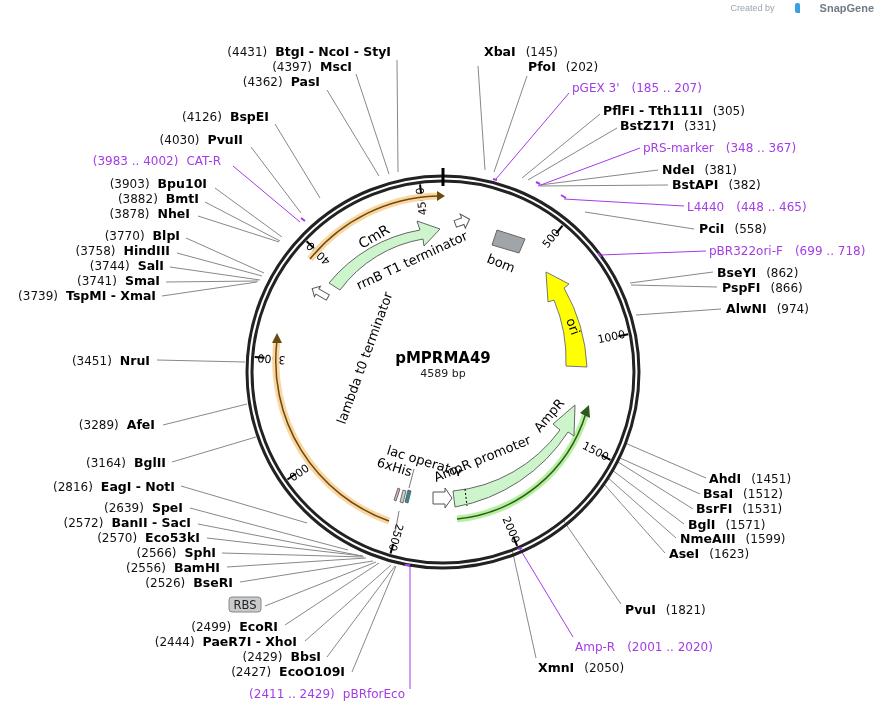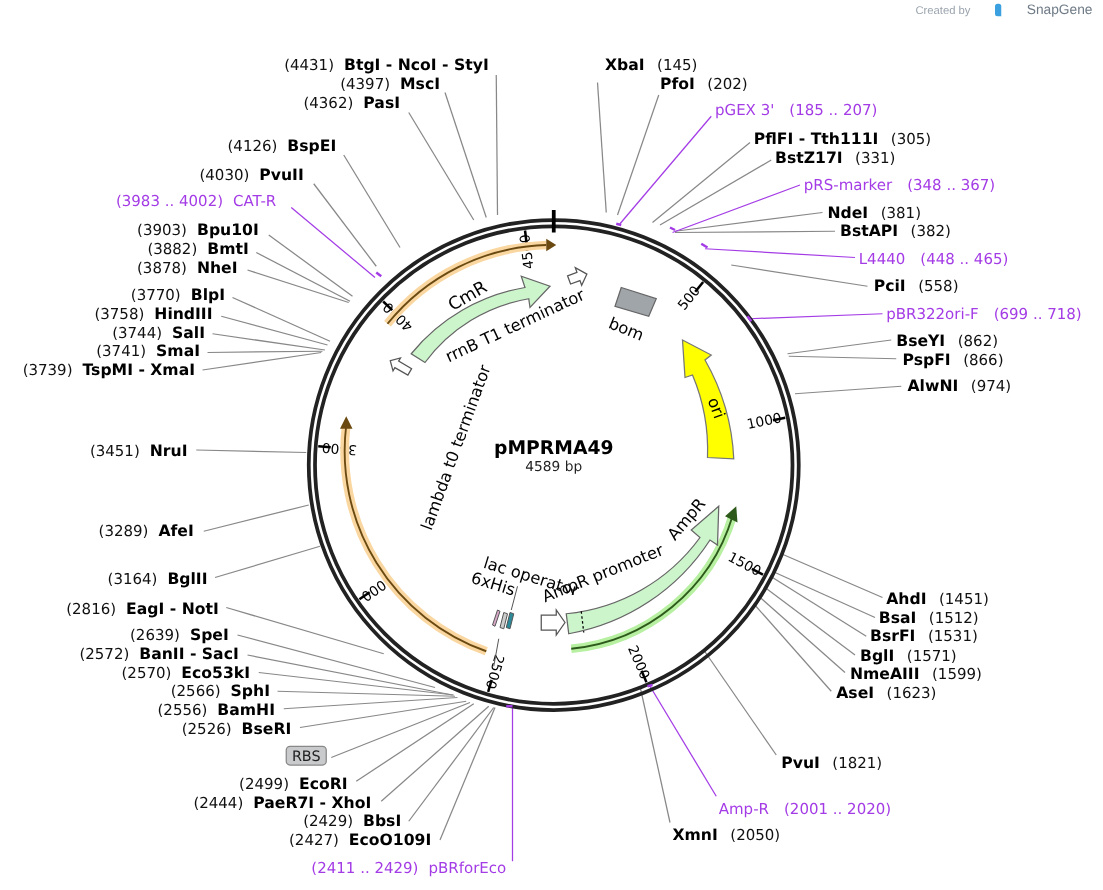--- a/index.html
+++ b/index.html
@@ -1,21 +1,21 @@
 <!DOCTYPE html>
 <html><head>
 <meta charset="utf-8">
 <style>
   html, body { margin:0; padding:0; background:#ffffff; }
   body { width:882px; height:712px; position:relative; overflow:hidden;
          font-family:"DejaVu Sans", "Liberation Sans", sans-serif; }
   #map { position:absolute; left:0; top:0; width:882px; height:712px; }
   .credit { position:absolute; right:8px; top:2px; font-size:9px; color:#9aa3ad;
             font-family:"Liberation Sans", sans-serif; display:flex; align-items:center; gap:20px; }
-  .credit .brand { font-size:11px; color:#6f7b86; }
+  .credit .brand { font-size:11px; color:#6f7b86;font-weight:bold; }
   .credit .logo { display:inline-block; width:5px; height:10px; background:#3aa0e0; border-radius:2px 2px 0 2px; }
   svg text { font-family:"DejaVu Sans", "Liberation Sans", sans-serif; }
   .enz { font-weight:bold; font-size:12.5px; fill:#000; }
   .pos { font-size:12px; fill:#111; }
   .primer { font-size:12px; fill:#a43ce6; }
   .tick { font-size:11px; fill:#000; }
 </style>
 </head>
 <body>
 

